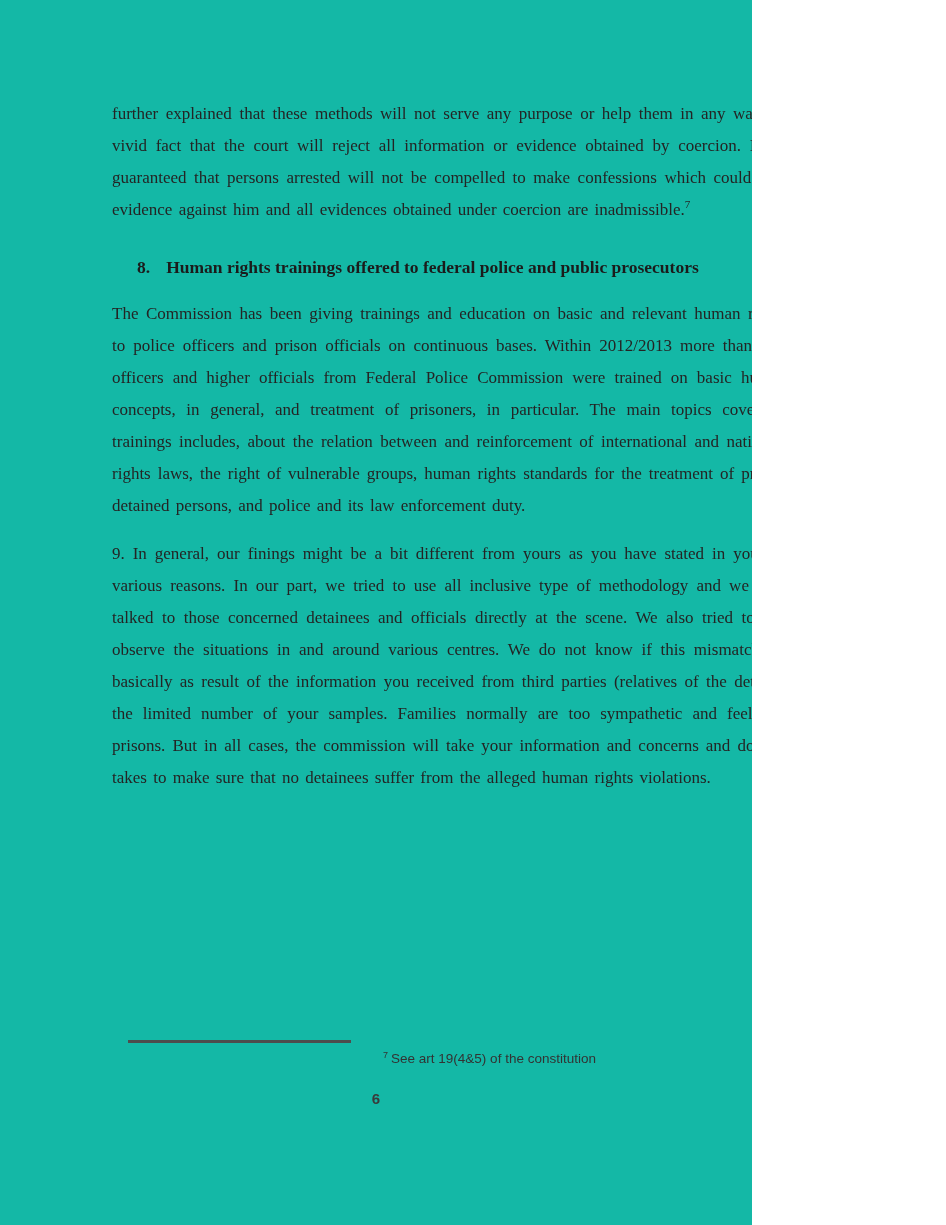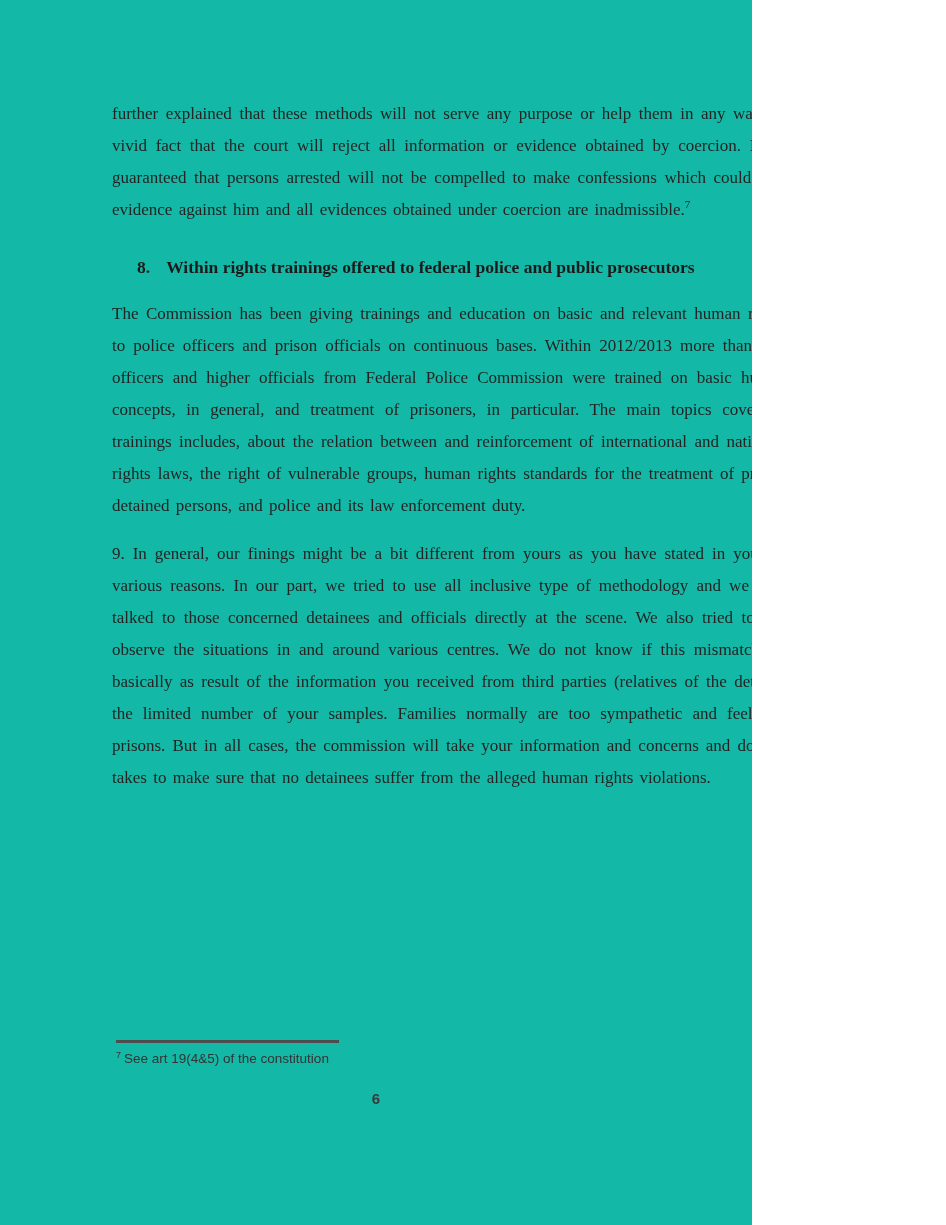--- a/index.html
+++ b/index.html
@@ -45,24 +45,25 @@
   }
   .section-heading .heading-number {
     margin-right: 16px;
   }
   .par-9 {
     margin-top: 16px;
     font-family: Liberation Serif, serif;
   }
   .footnote-block {
     position: absolute;
-    left: 116px;
+    left: 128px;
     top: 1040px;
     width: 723px;
     font-family: "Liberation Sans", "DejaVu Sans", sans-serif;
+    text-align: center;
   }
   .footnote-rule {
     width: 223px;
     height: 3px;
     background: #4d4d4d;
     border: none;
     margin: 0 0 7px 0;
   }
   .footnote-text {
     font-size: 13.5px;
@@ -89,21 +90,21 @@
 </style>
 </head>
 <body>
 
 <div class="page">
 
   <div class="content">
 
     <p class="body-par"><span>further explained that these methods will not serve any purpose or help them in any way given the vivid fact that the court will reject all information or evidence obtained by coercion.  It is clearly guaranteed that persons arrested will not be compelled to make confessions which could be used as evidence against him and all evidences obtained under coercion are inadmissible.</span><sup>7</sup></p>
 
-    <h2 class="section-heading"><span class="heading-number">8.</span><span>Within rights trainings offered to federal police and public prosecutors</span></h2>
+    <h2 class="section-heading"><span class="heading-number">8.</span><span>Human rights trainings offered to federal police and public prosecutors</span></h2>
 
     <p class="body-par">The Commission has been giving trainings and education on basic and relevant human rights issues to police officers and prison officials on continuous bases. Within 2012/2013 more than 100 police officers and higher officials from Federal Police Commission were trained on basic human rights concepts, in general, and treatment of prisoners, in particular. The main topics covered by the trainings includes, about the relation between and reinforcement of international and national human rights laws, the right of vulnerable groups, human rights standards for the treatment of prisoners and detained persons, and police and its law enforcement duty.</p>
 
     <p class="body-par par-9">9. In general, our finings might be a bit different from yours as you have stated in your letter for various reasons. In our part, we tried to use all inclusive type of methodology and we visited and talked to those concerned detainees and officials directly at the scene. We also tried to practically observe the situations in and around various centres. We do not know if this mismatch is caused basically as result of the information you received from third parties (relatives of the detainees) and the limited number of your samples. Families normally are too sympathetic and feel bad about prisons. But in all cases, the commission will take your information and concerns and do all what it takes to make sure that no detainees suffer from the alleged human rights violations.</p>
 
   </div>
 
   <div class="footnote-block">
     <div class="footnote-rule"></div>
     <div class="footnote-text"><sup>7</sup><span>See art 19(4&amp;5) of the constitution</span></div>

